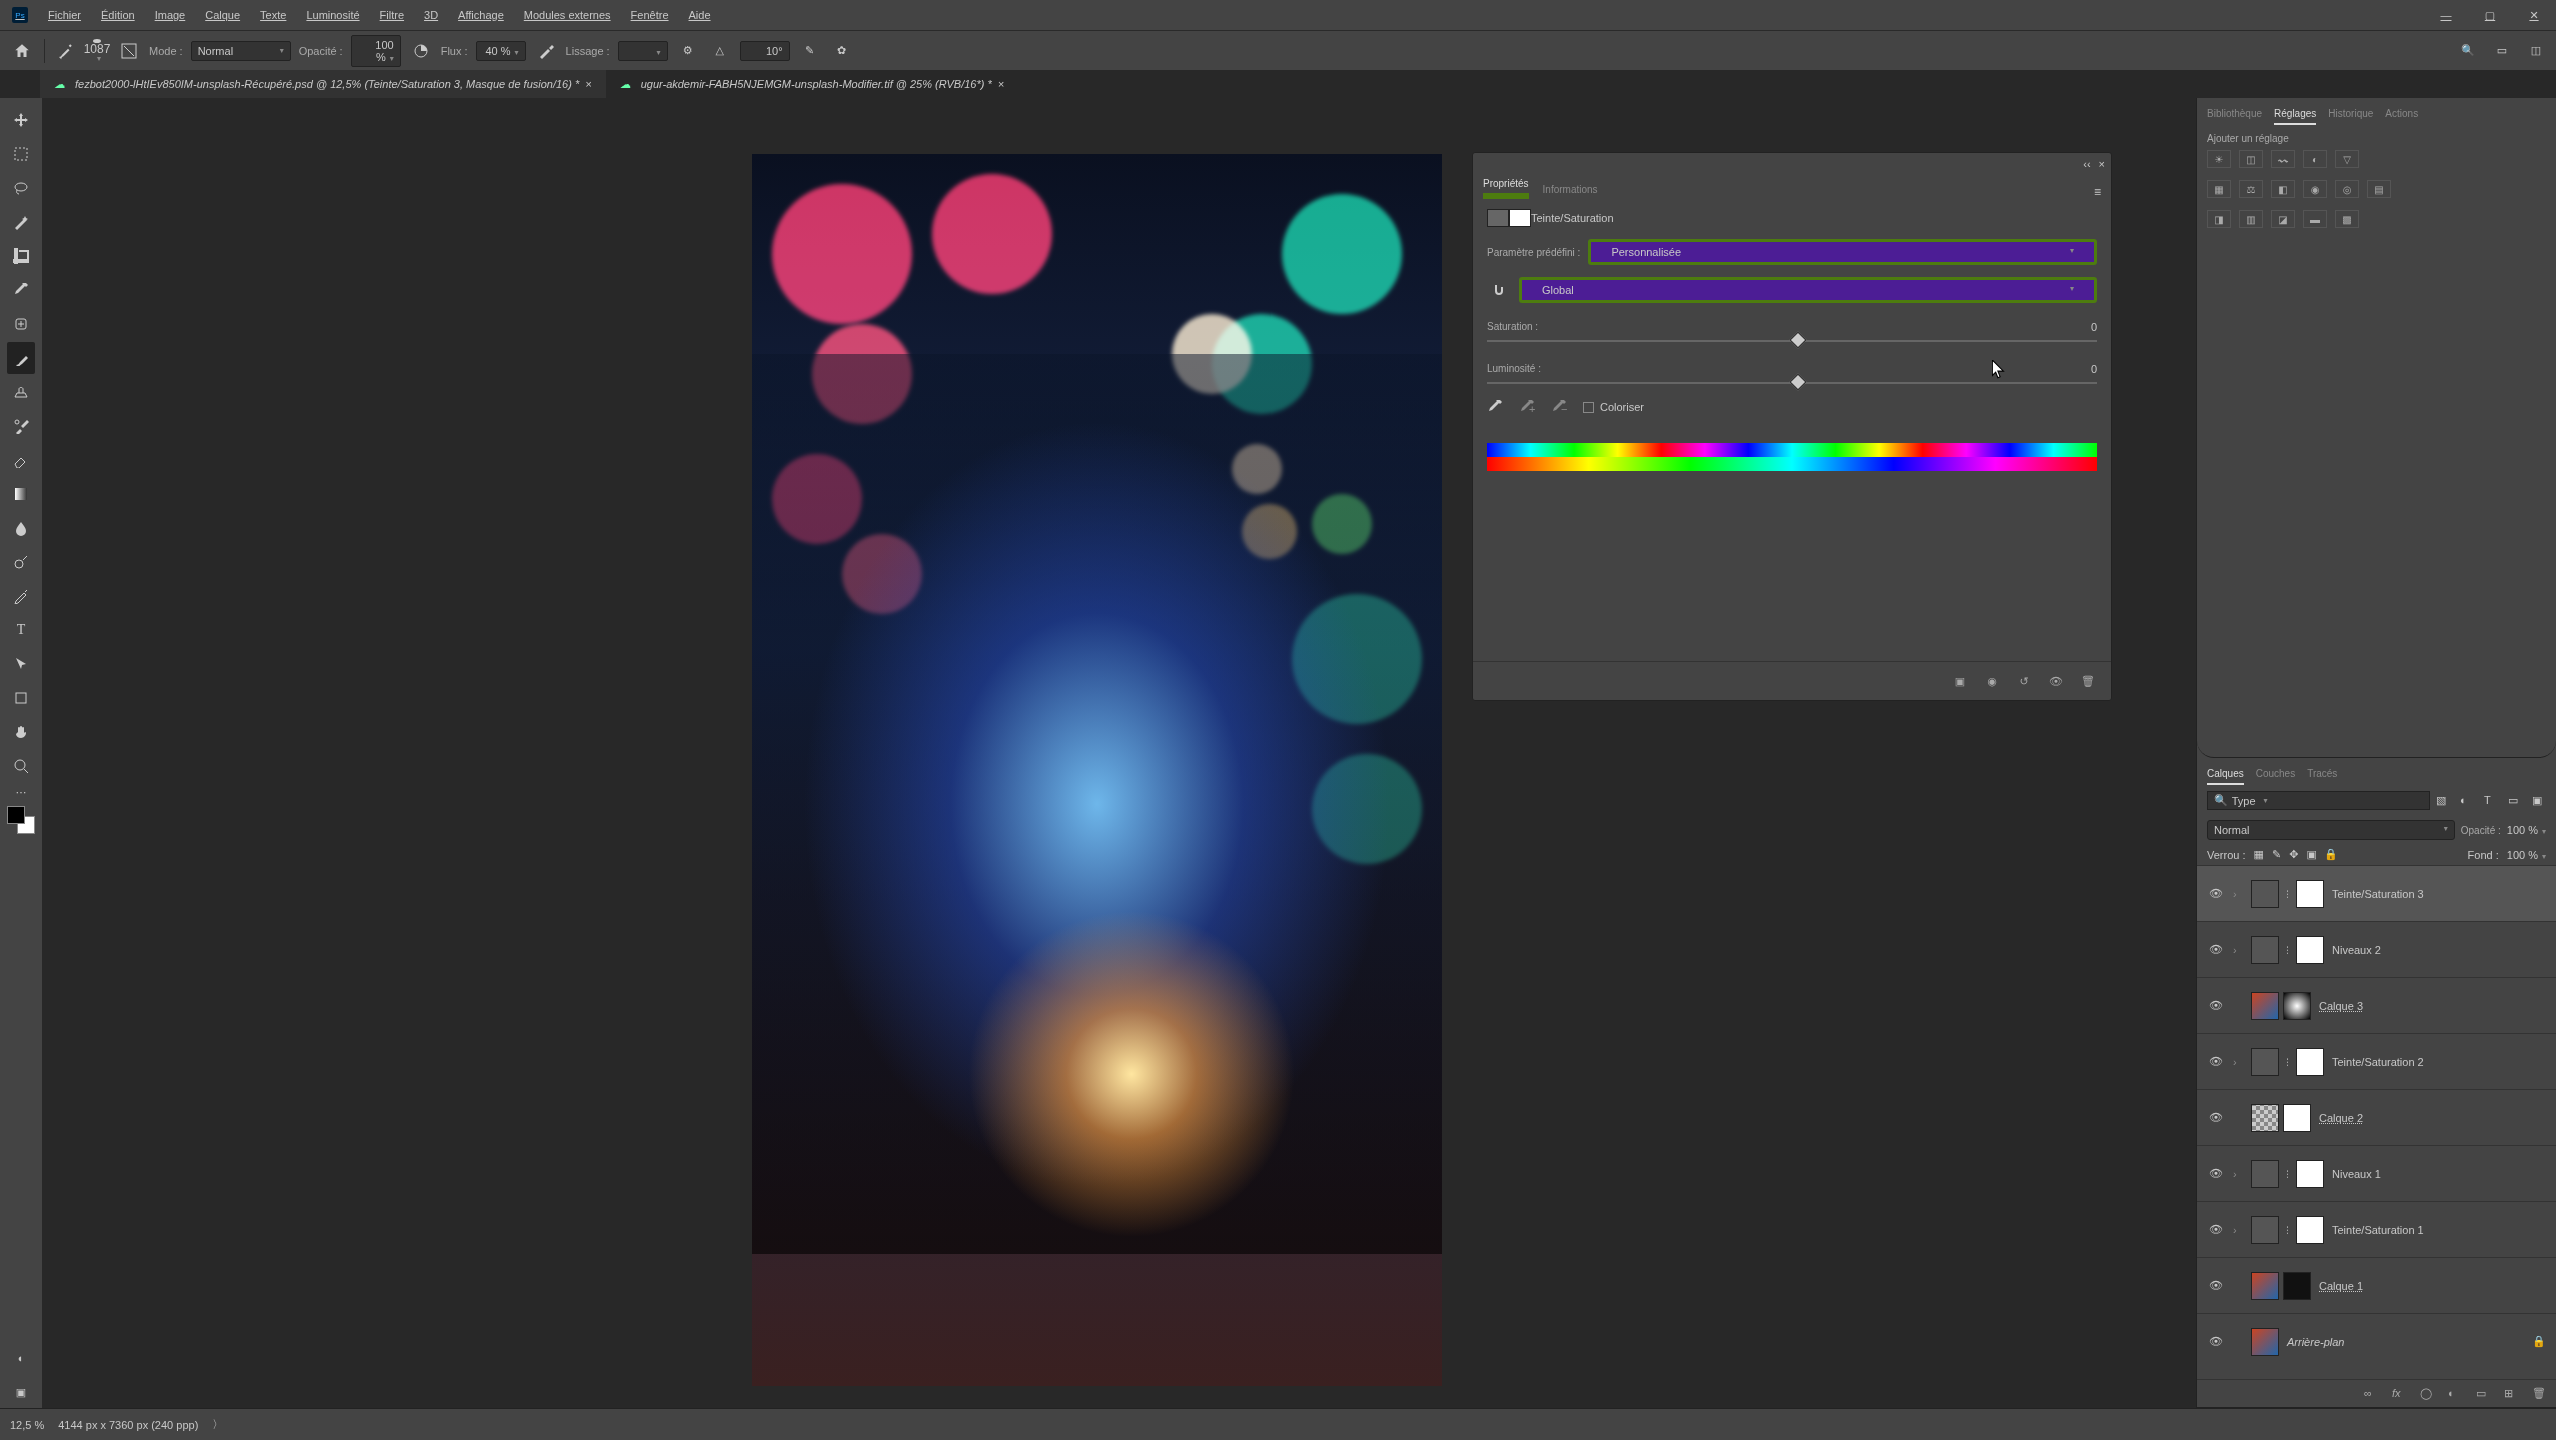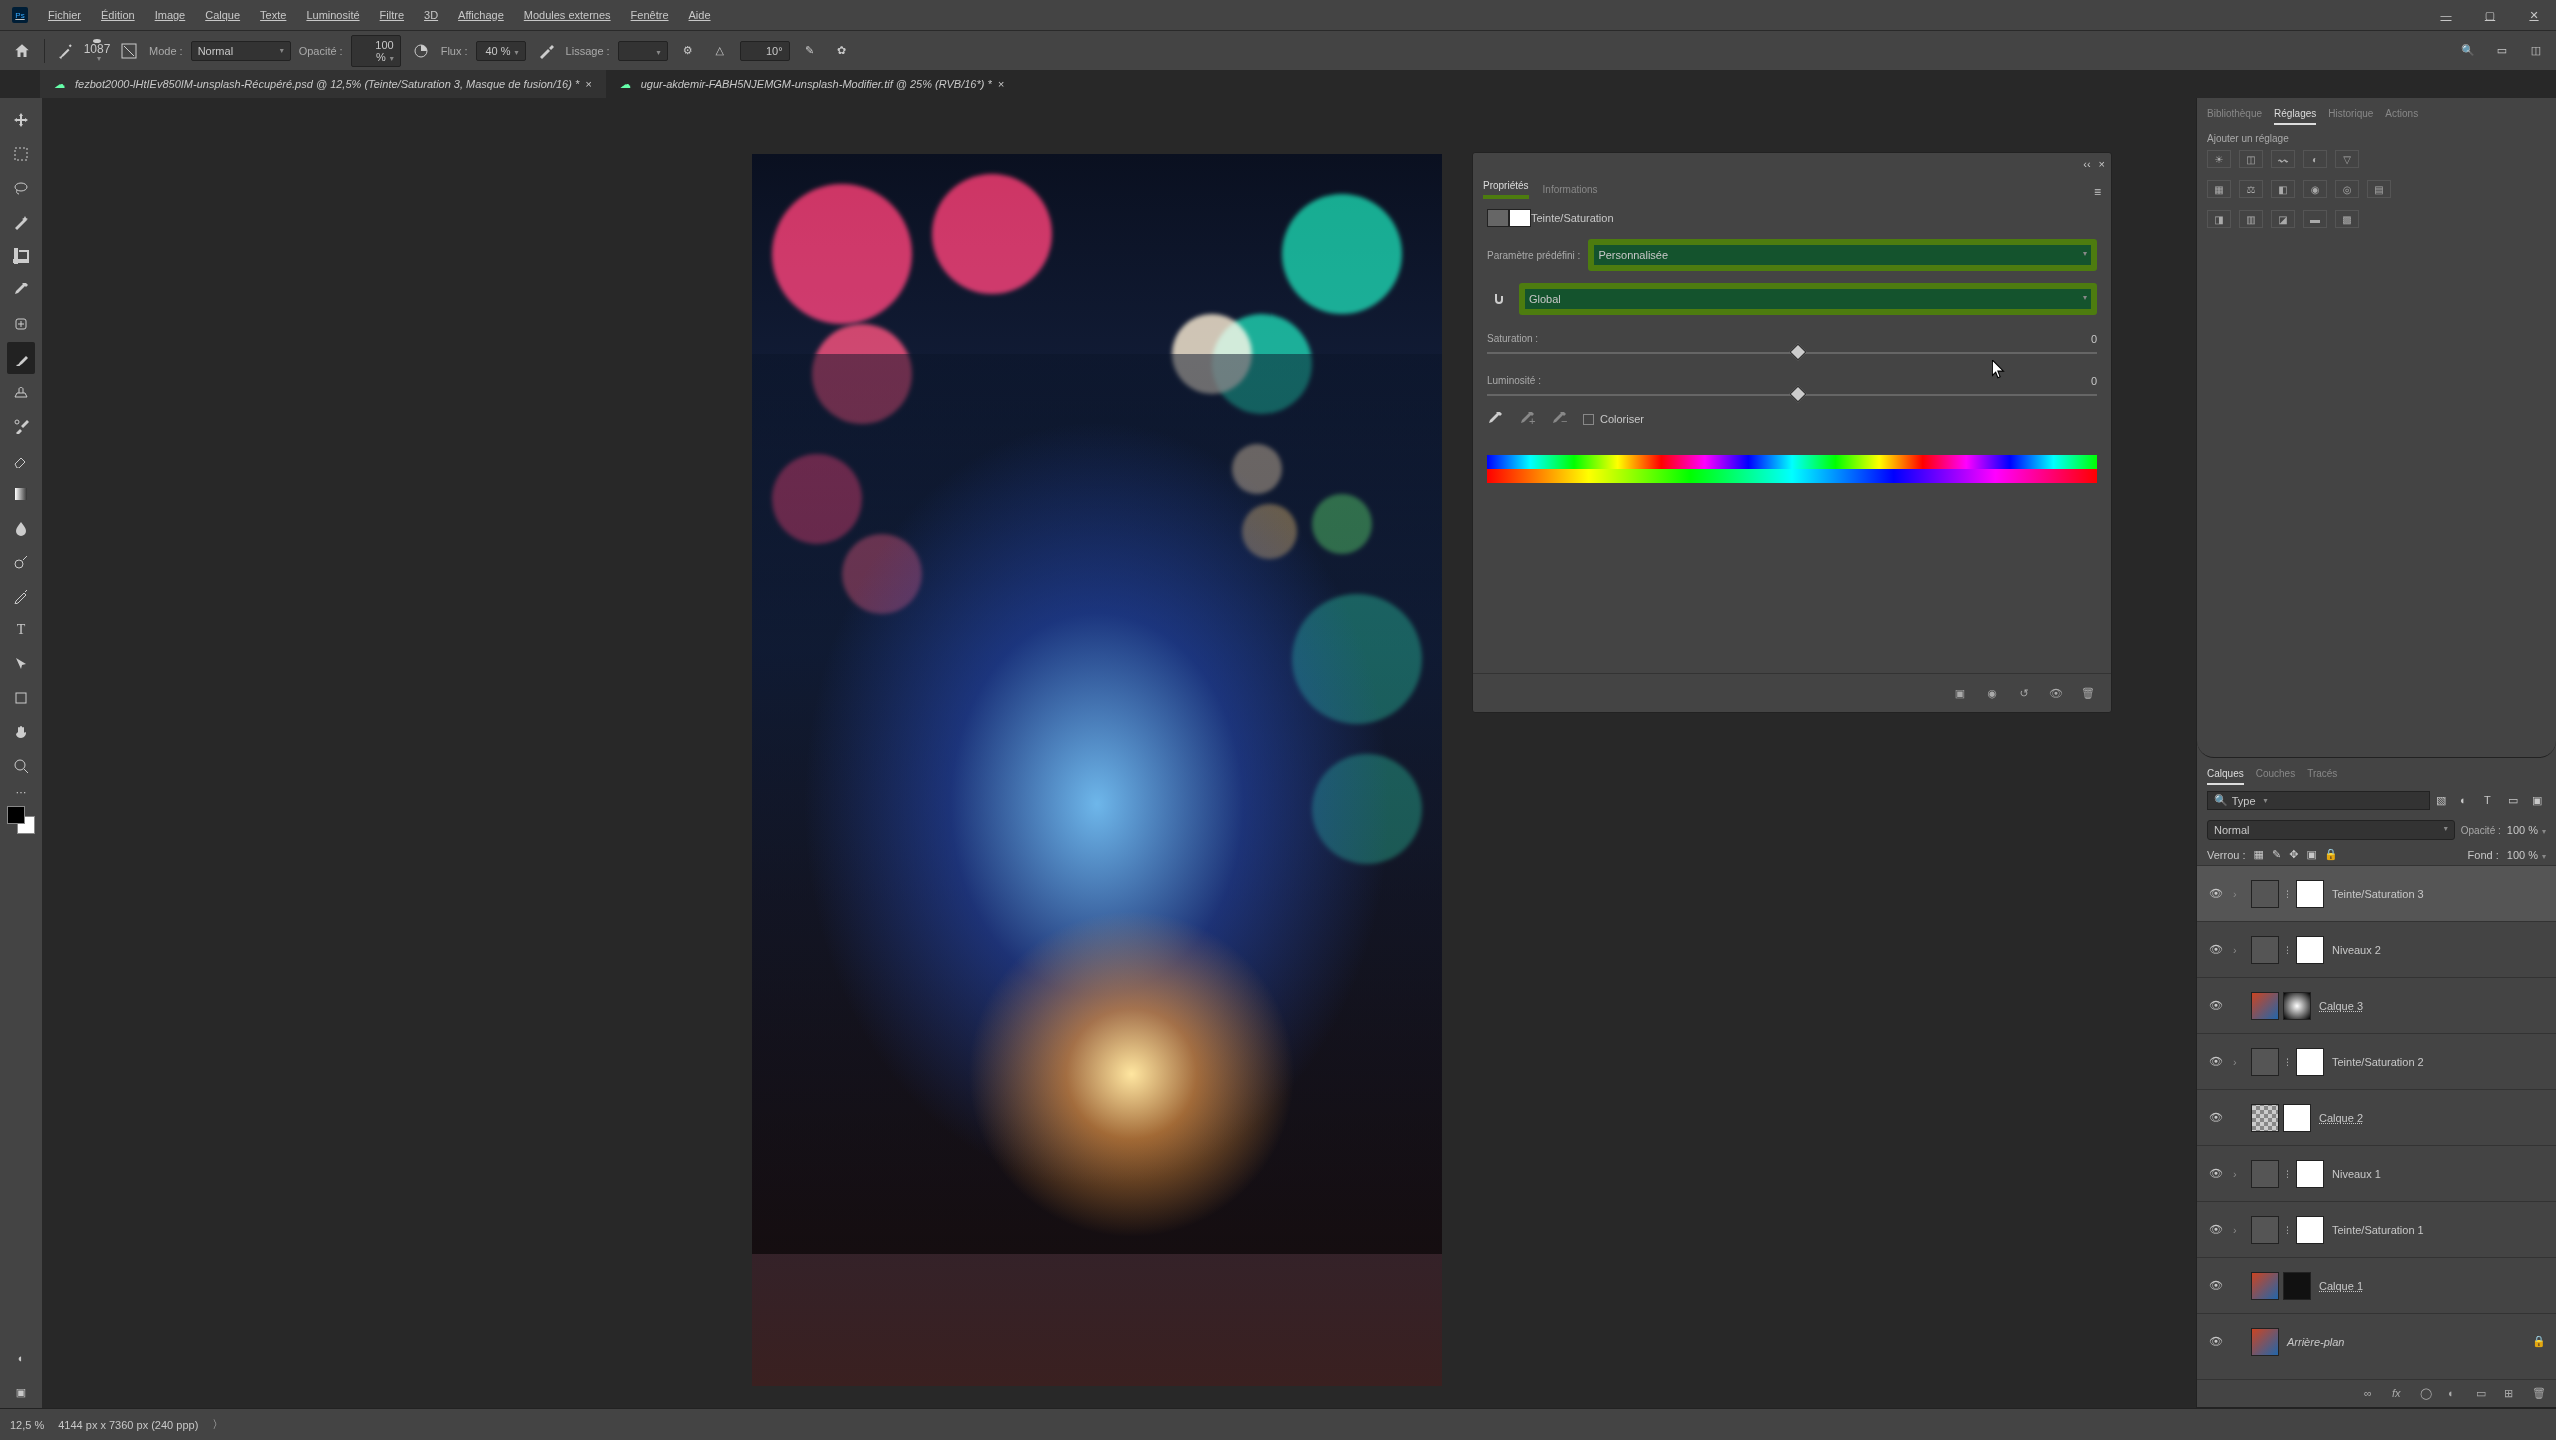--- a/index.html
+++ b/index.html
@@ -44,28 +44,28 @@
  radial-gradient(circle at 55% 80%, rgba(255,230,160,1), rgba(255,160,60,0.6) 8%, transparent 20%),
  radial-gradient(ellipse at 50% 50%, rgba(120,200,255,0.9), rgba(40,80,200,0.5) 30%, transparent 60%),
  linear-gradient(180deg, rgba(10,20,40,0.5), rgba(0,0,0,0.6));
 }
 
 
 .properties-panel { position:absolute; left:1472px; top:152px; width:640px; background:#444; border:1px solid #222; border-radius:3px; }
 .panel-titlebar { height: 22px; display:flex; align-items:center; justify-content:flex-end; padding: 0 6px; gap:8px; font-size:10px; }
 .panel-tabs { display:flex; padding: 0 10px; gap:14px; height:24px; align-items:flex-end; }
 .panel-tab { font-size:10px; color:#888; padding-bottom:4px; }
-.panel-tab.active { color:#ddd; border-bottom: 4px solid #4d7c0f; }
+.panel-tab.active { color:#ddd; border-bottom: 6px solid #4d7c0f; }
 .panel-body { padding: 10px 14px; display:flex; flex-direction:column; gap:12px; }
 .adj-title { display:flex; align-items:center; font-size:11px; }
 .adj-title .thumb { width:22px; height:18px; background:#666; border:1px solid #222; }
 .adj-title .mask { width:22px; height:18px; background:#fff; border:1px solid #222; }
 .row { display:flex; align-items:center; gap:8px; }
 .label { color:#aaa; font-size:10px; }
-.select { flex:1; background:#14532d; border:6px solid #4d7c0f; border-radius:3px; padding: 4px 4px; display:flex; justify-content:space-between; }
+.select { flex:1; background:#4c1d95; border:3px solid #4d7c0f; border-radius:3px; padding: 4px 20px; display:flex; justify-content:space-between; }
 .slider-block { display:flex; justify-content:space-between; font-size:10px; margin-top: 6px;}
 .slider-track { position:relative; height: 8px; margin-top: 4px; }
 .track-line { position:absolute; top:3px; left:0; right:0; height:2px; background:#666; }
 .hue-track { position:absolute; top:0; left:0; right:0; height:8px; background: linear-gradient(90deg, #f00, #ff0, #0f0, #0ff, #00f, #f0f, #f00); }
 .slider-handle { position:absolute; top:-3px; width:12px; height:12px; background:#ccc; border:1px solid #222; transform: rotate(45deg); }
 .color-bars { margin-top: 16px; }
 .colorbar { height: 14px; }
 .cb1 { background: linear-gradient(90deg,#00f,#0ff,#0f0,#ff0,#f00,#f0f,#00f,#0ff,#0f0,#ff0,#f00,#f0f,#00f,#0ff,#0f0); }
 .cb2 { background: linear-gradient(90deg,#f00,#ff0,#0f0,#0ff,#00f,#f0f,#f00); }
 .panel-footer { display:flex; justify-content:flex-end; gap:14px; padding: 10px 14px; border-top:1px solid #333; margin-top: 180px;}

